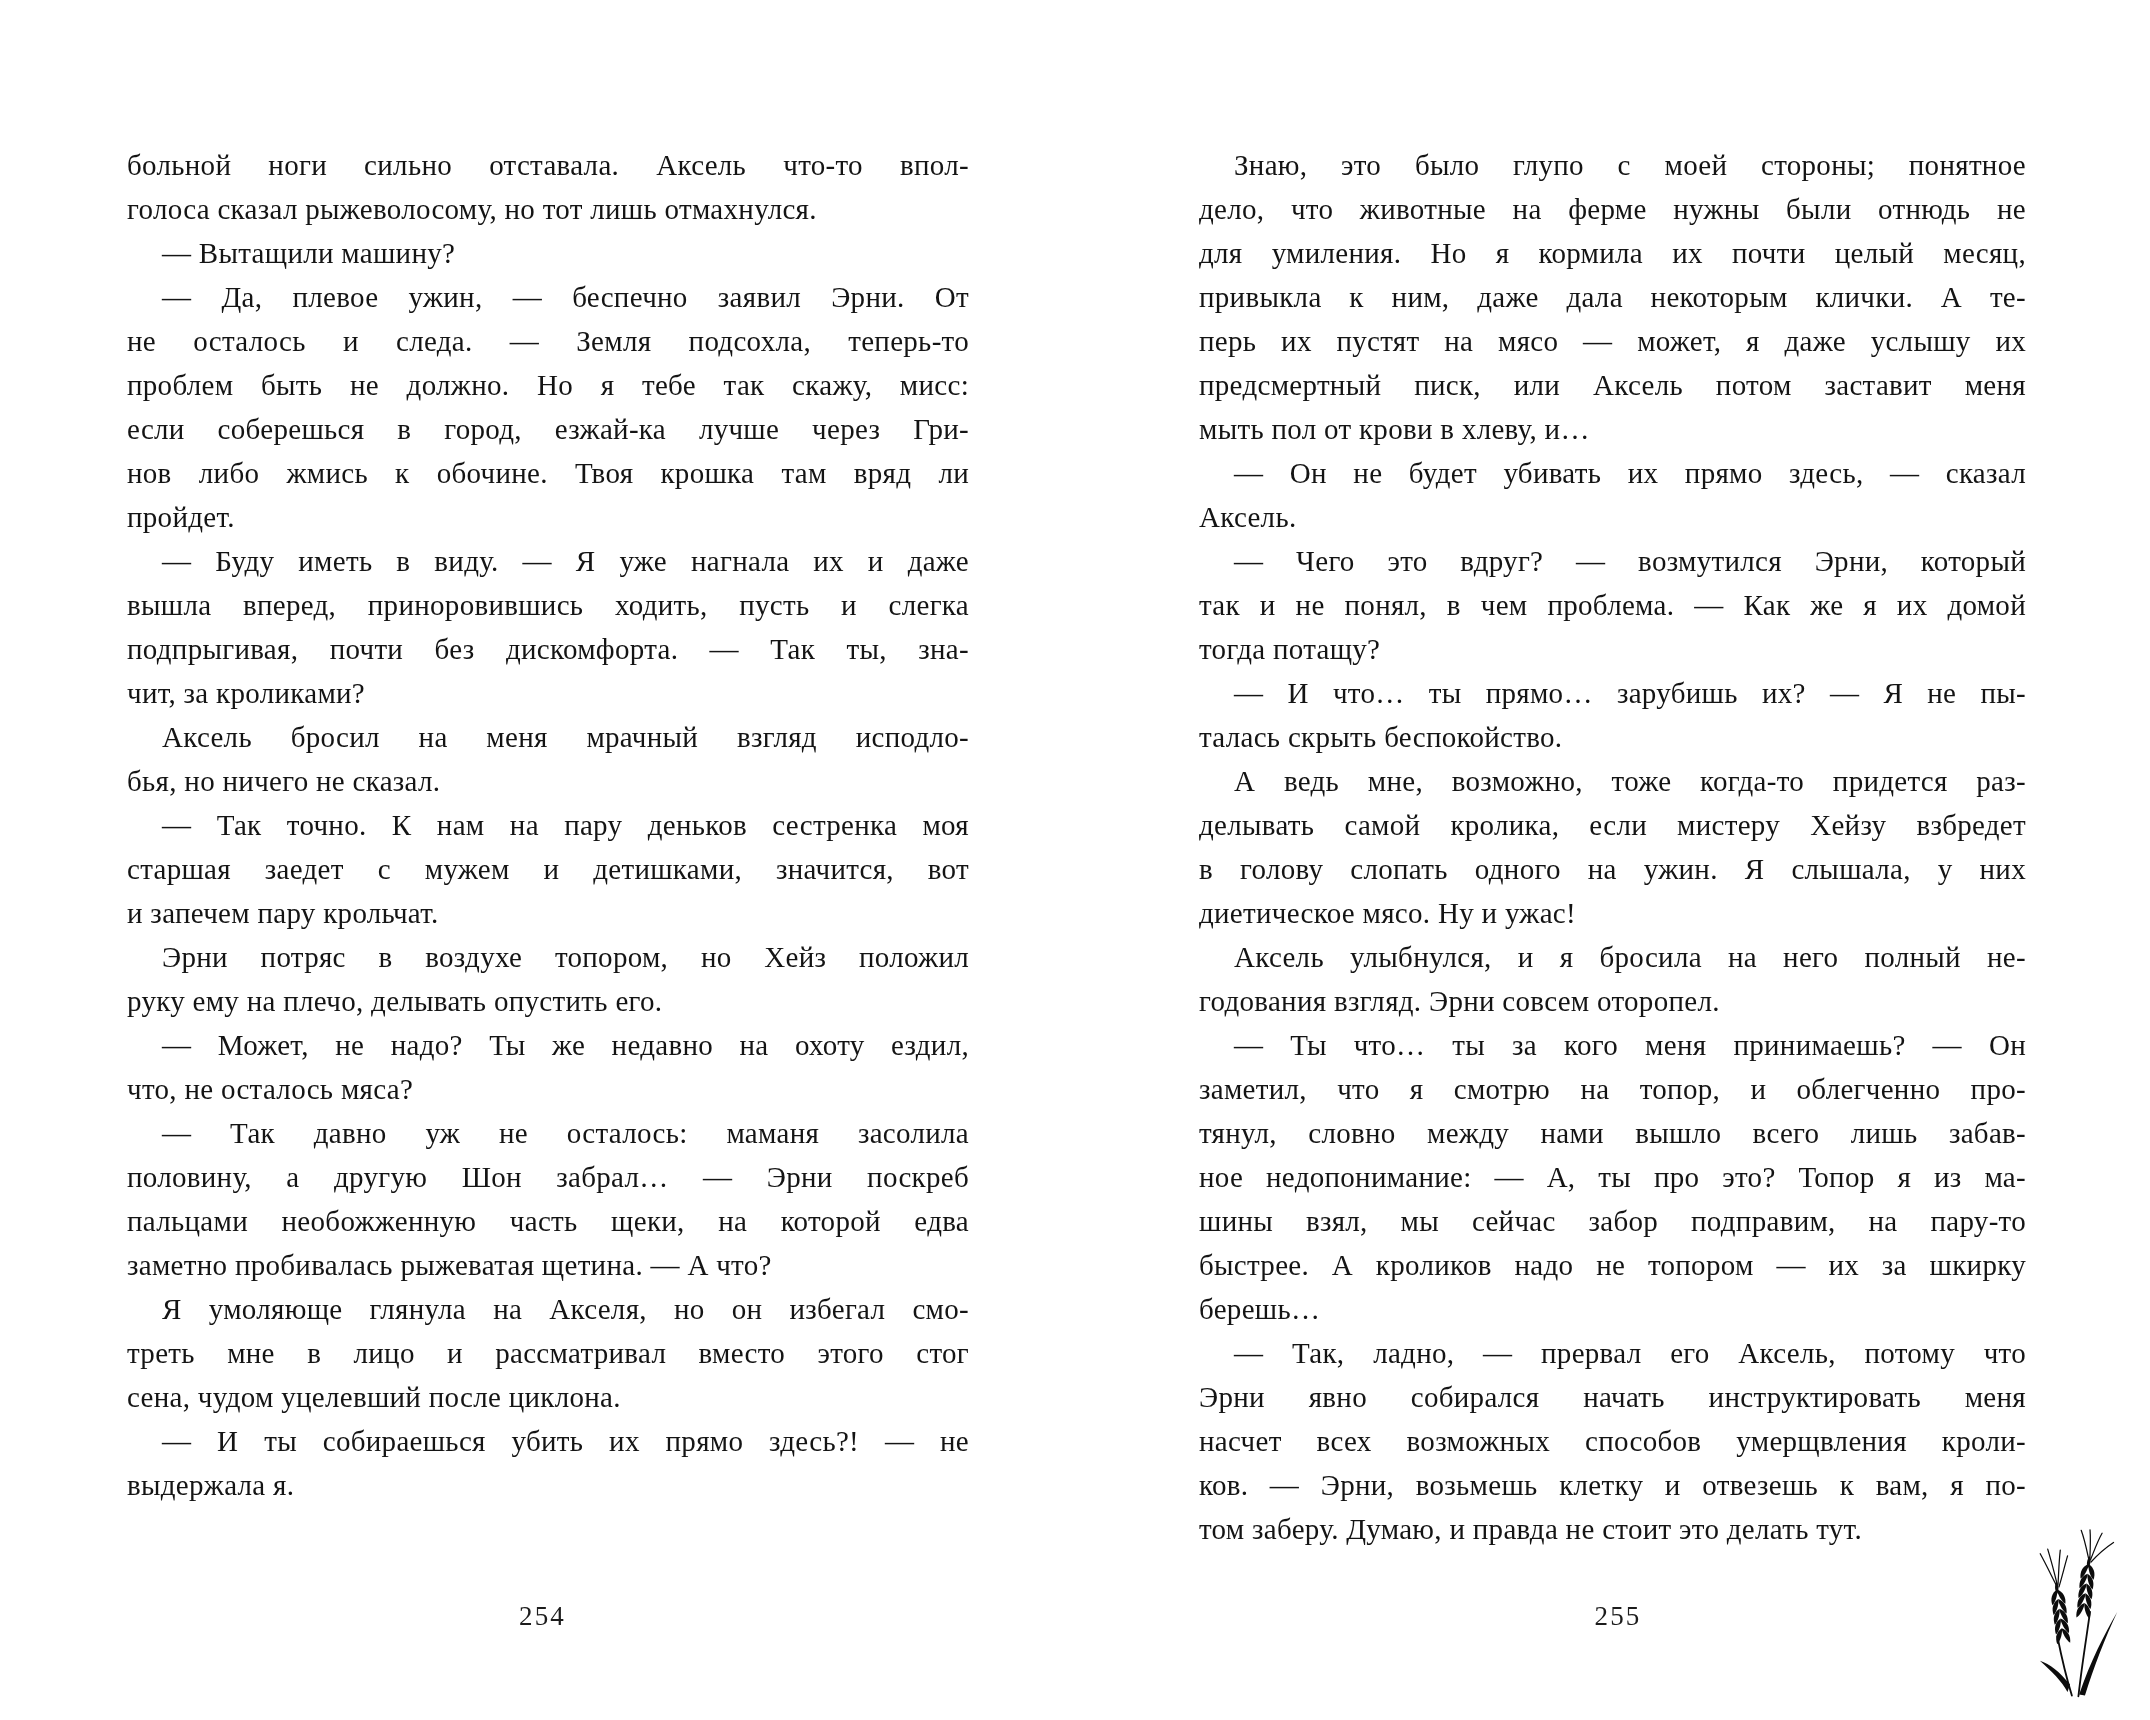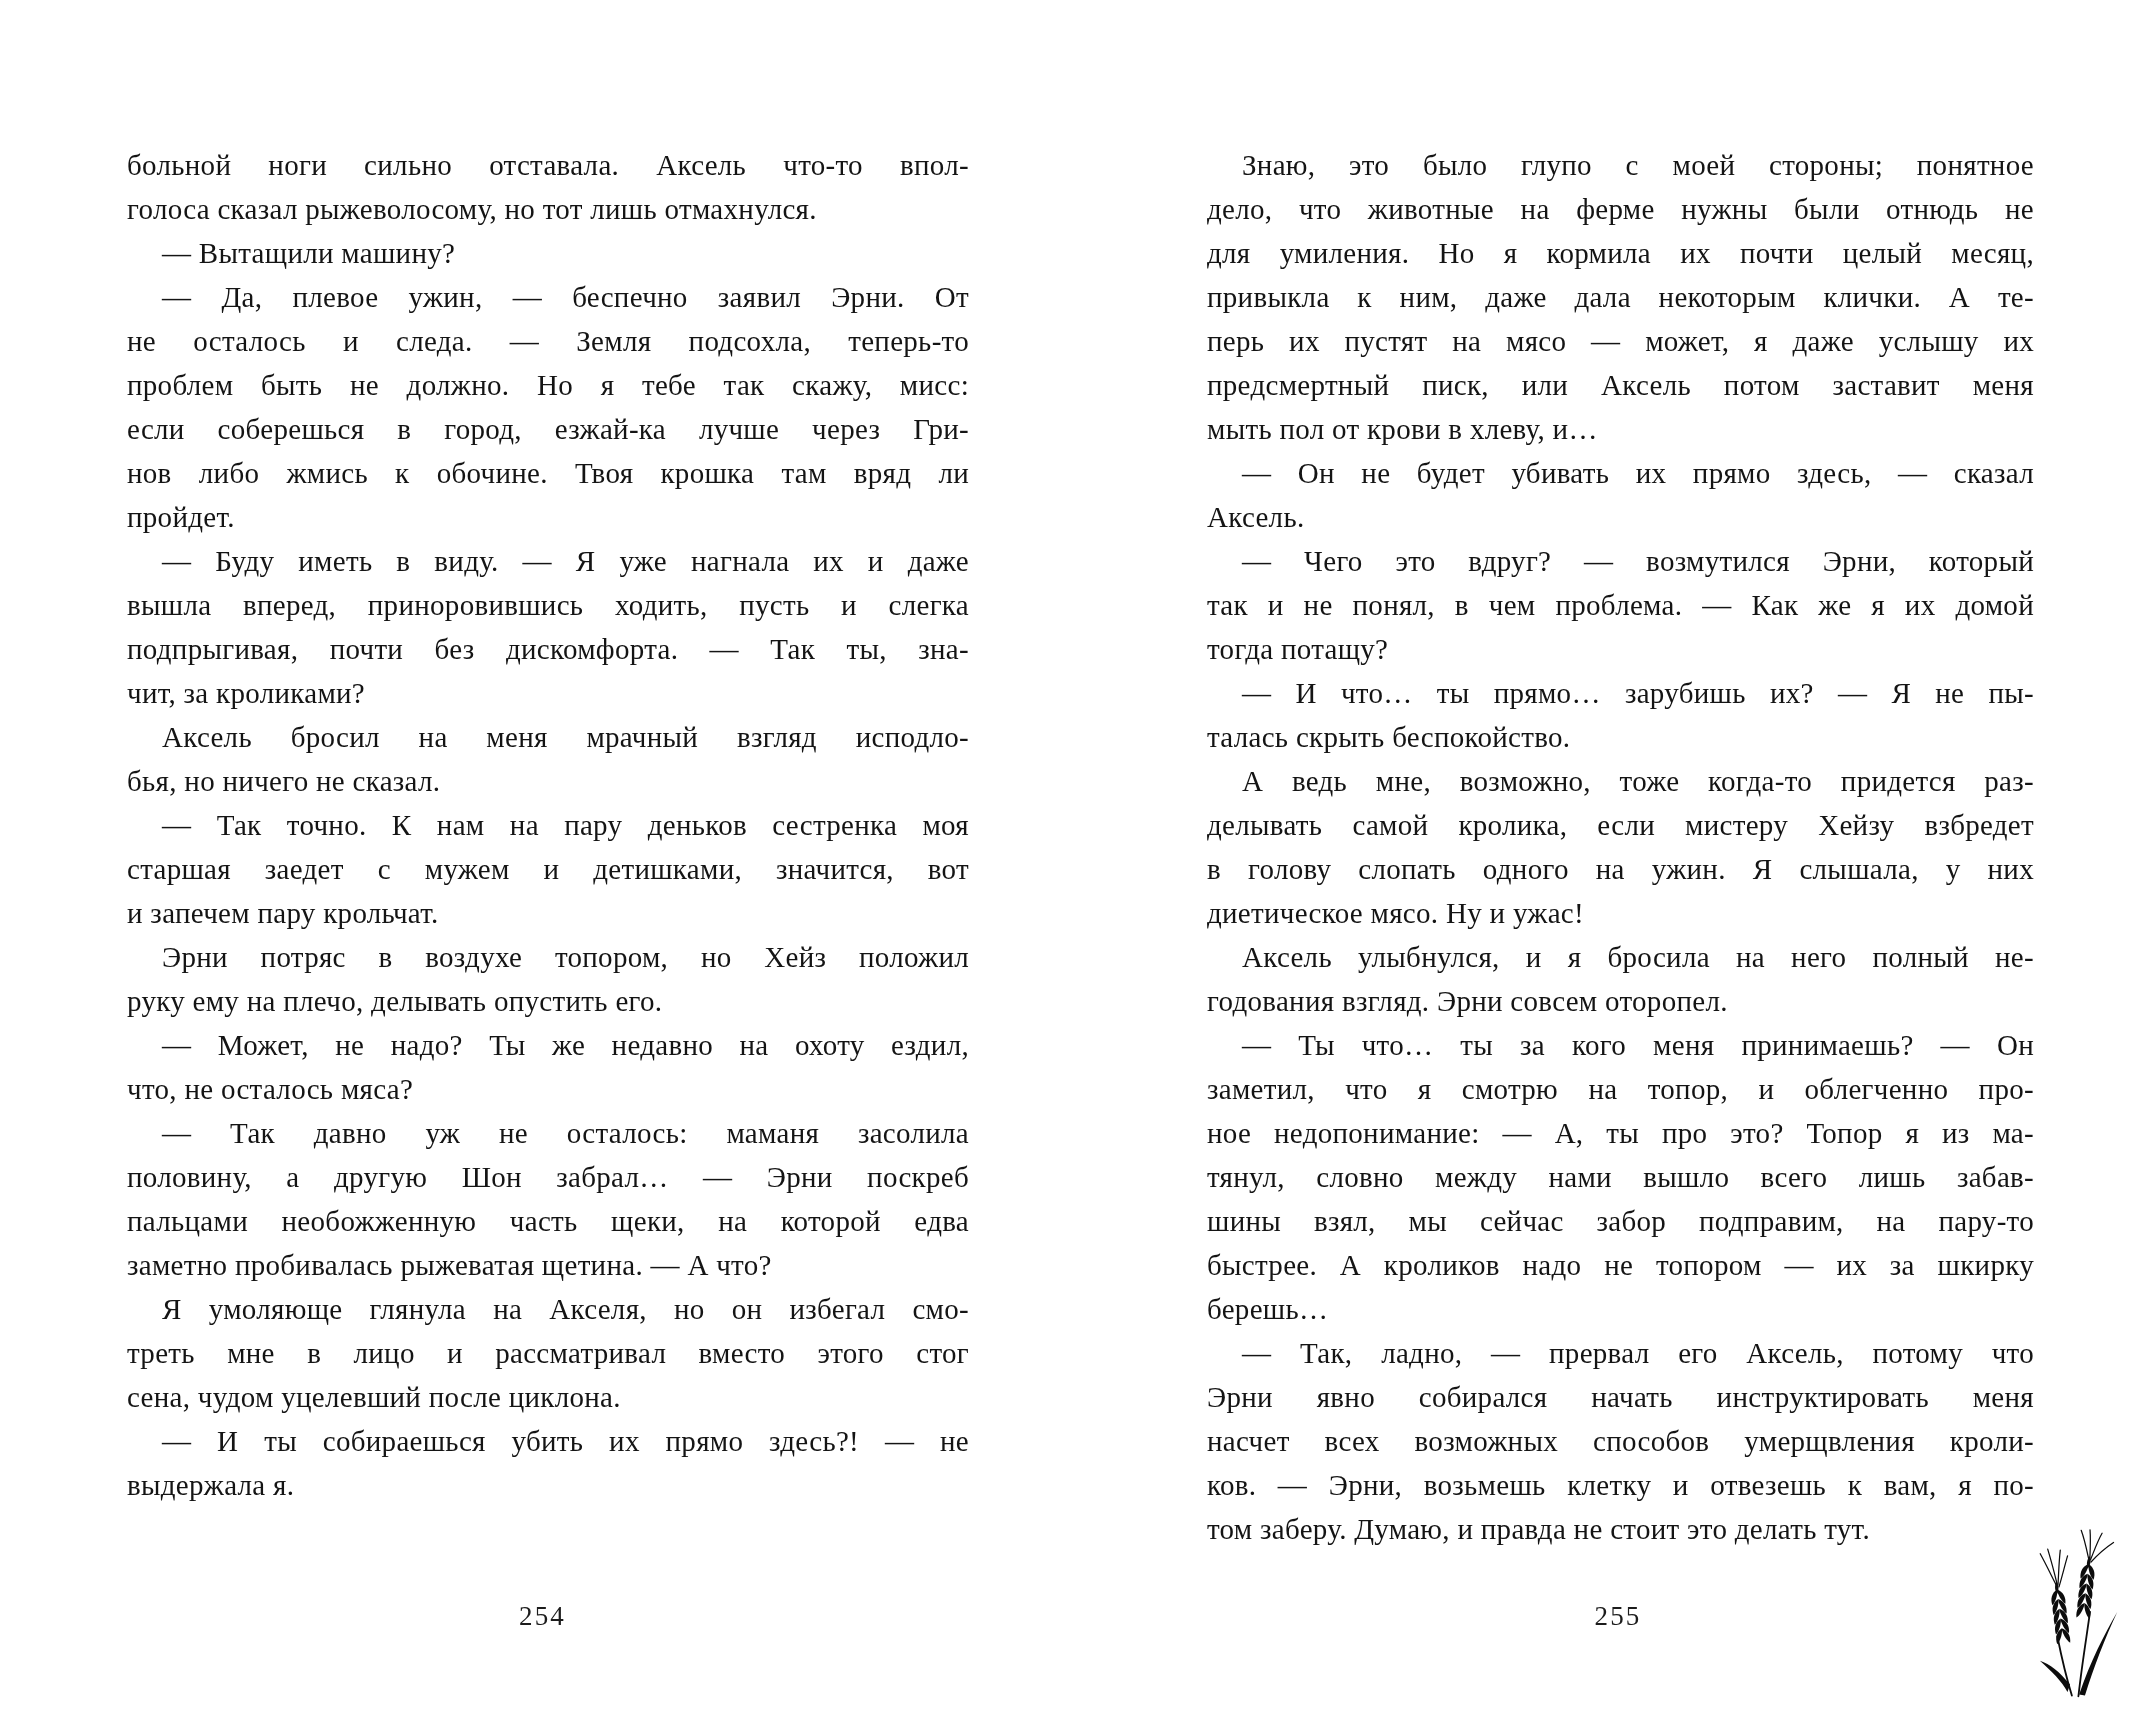--- a/index.html
+++ b/index.html
@@ -11,21 +11,21 @@
     overflow: hidden;
     position: relative;
   }
   .book-spread { position: absolute; inset: 0; }
   .page-half { position: absolute; top: 0; height: 1296px; }
   .page-half.left  { left: 0;      width: 1076px; }
   .page-half.right { left: 1076px; width: 1075px; }
 
   .text-block { position: absolute; top: 143px; }
   .page-half.left  .text-block { left: 127px;  width: 842px; }
-  .page-half.right .text-block { left: 123px;  width: 827px; margin-left: 8px; }
+  .page-half.right .text-block { left: 123px;  width: 827px; }
 
   .line {
     height: 44px;
     line-height: 44px;
     font-size: 29px;
     letter-spacing: 0.3px;
     text-align: justify;
     text-align-last: justify;
     -moz-text-align-last: justify;
     white-space: normal;
@@ -118,22 +118,22 @@
         <div class="line indent">— И что… ты прямо… зарубишь их? — Я не пы-</div>
         <div class="line last">талась скрыть беспокойство.</div>
         <div class="line indent">А ведь мне, возможно, тоже когда-то придется раз-</div>
         <div class="line">делывать самой кролика, если мистеру Хейзу взбредет</div>
         <div class="line">в голову слопать одного на ужин. Я слышала, у них</div>
         <div class="line last">диетическое мясо. Ну и ужас!</div>
         <div class="line indent">Аксель улыбнулся, и я бросила на него полный не-</div>
         <div class="line last">годования взгляд. Эрни совсем оторопел.</div>
         <div class="line indent">— Ты что… ты за кого меня принимаешь? — Он</div>
         <div class="line">заметил, что я смотрю на топор, и облегченно про-</div>
+        <div class="line">тянул, словно между нами вышло всего лишь забав-</div>
         <div class="line">ное недопонимание: — А, ты про это? Топор я из ма-</div>
-        <div class="line">тянул, словно между нами вышло всего лишь забав-</div>
         <div class="line">шины взял, мы сейчас забор подправим, на пару-то</div>
         <div class="line">быстрее. А кроликов надо не топором — их за шкирку</div>
         <div class="line last">берешь…</div>
         <div class="line indent">— Так, ладно, — прервал его Аксель, потому что</div>
         <div class="line">Эрни явно собирался начать инструктировать меня</div>
         <div class="line">насчет всех возможных способов умерщвления кроли-</div>
         <div class="line">ков. — Эрни, возьмешь клетку и отвезешь к вам, я по-</div>
         <div class="line last">том заберу. Думаю, и правда не стоит это делать тут.</div>
       </div>
     <div class="page-number">255</div>

